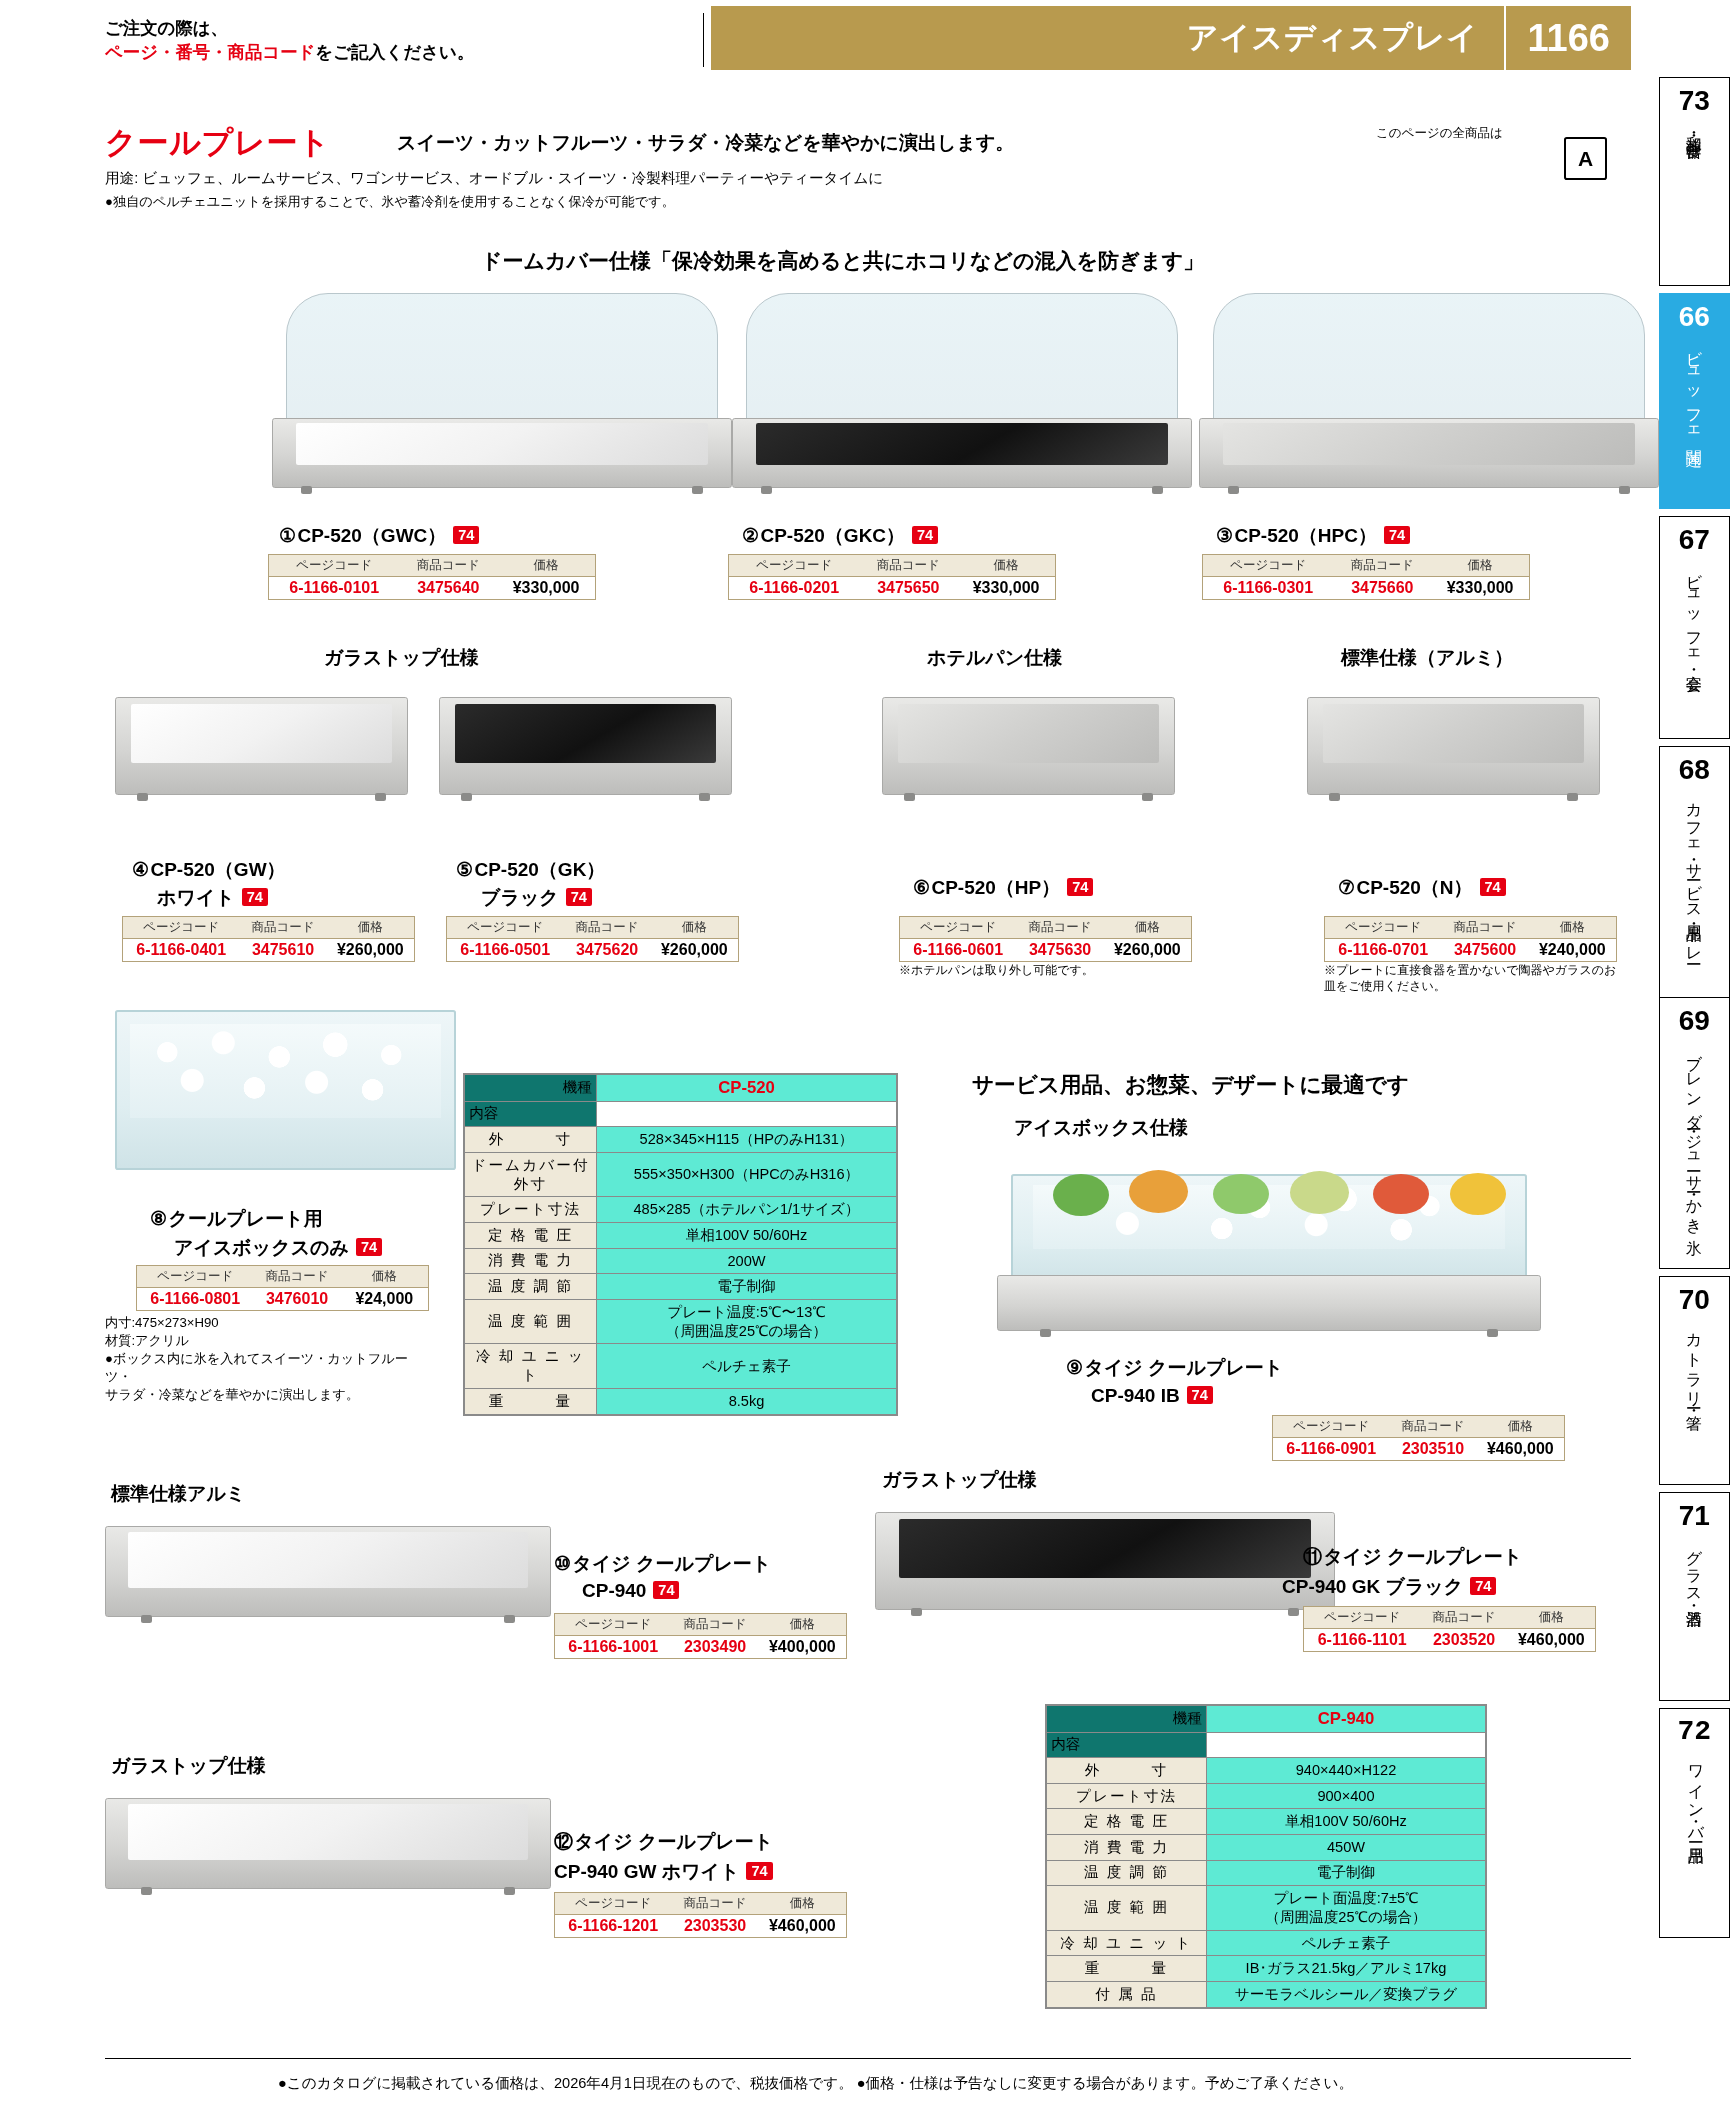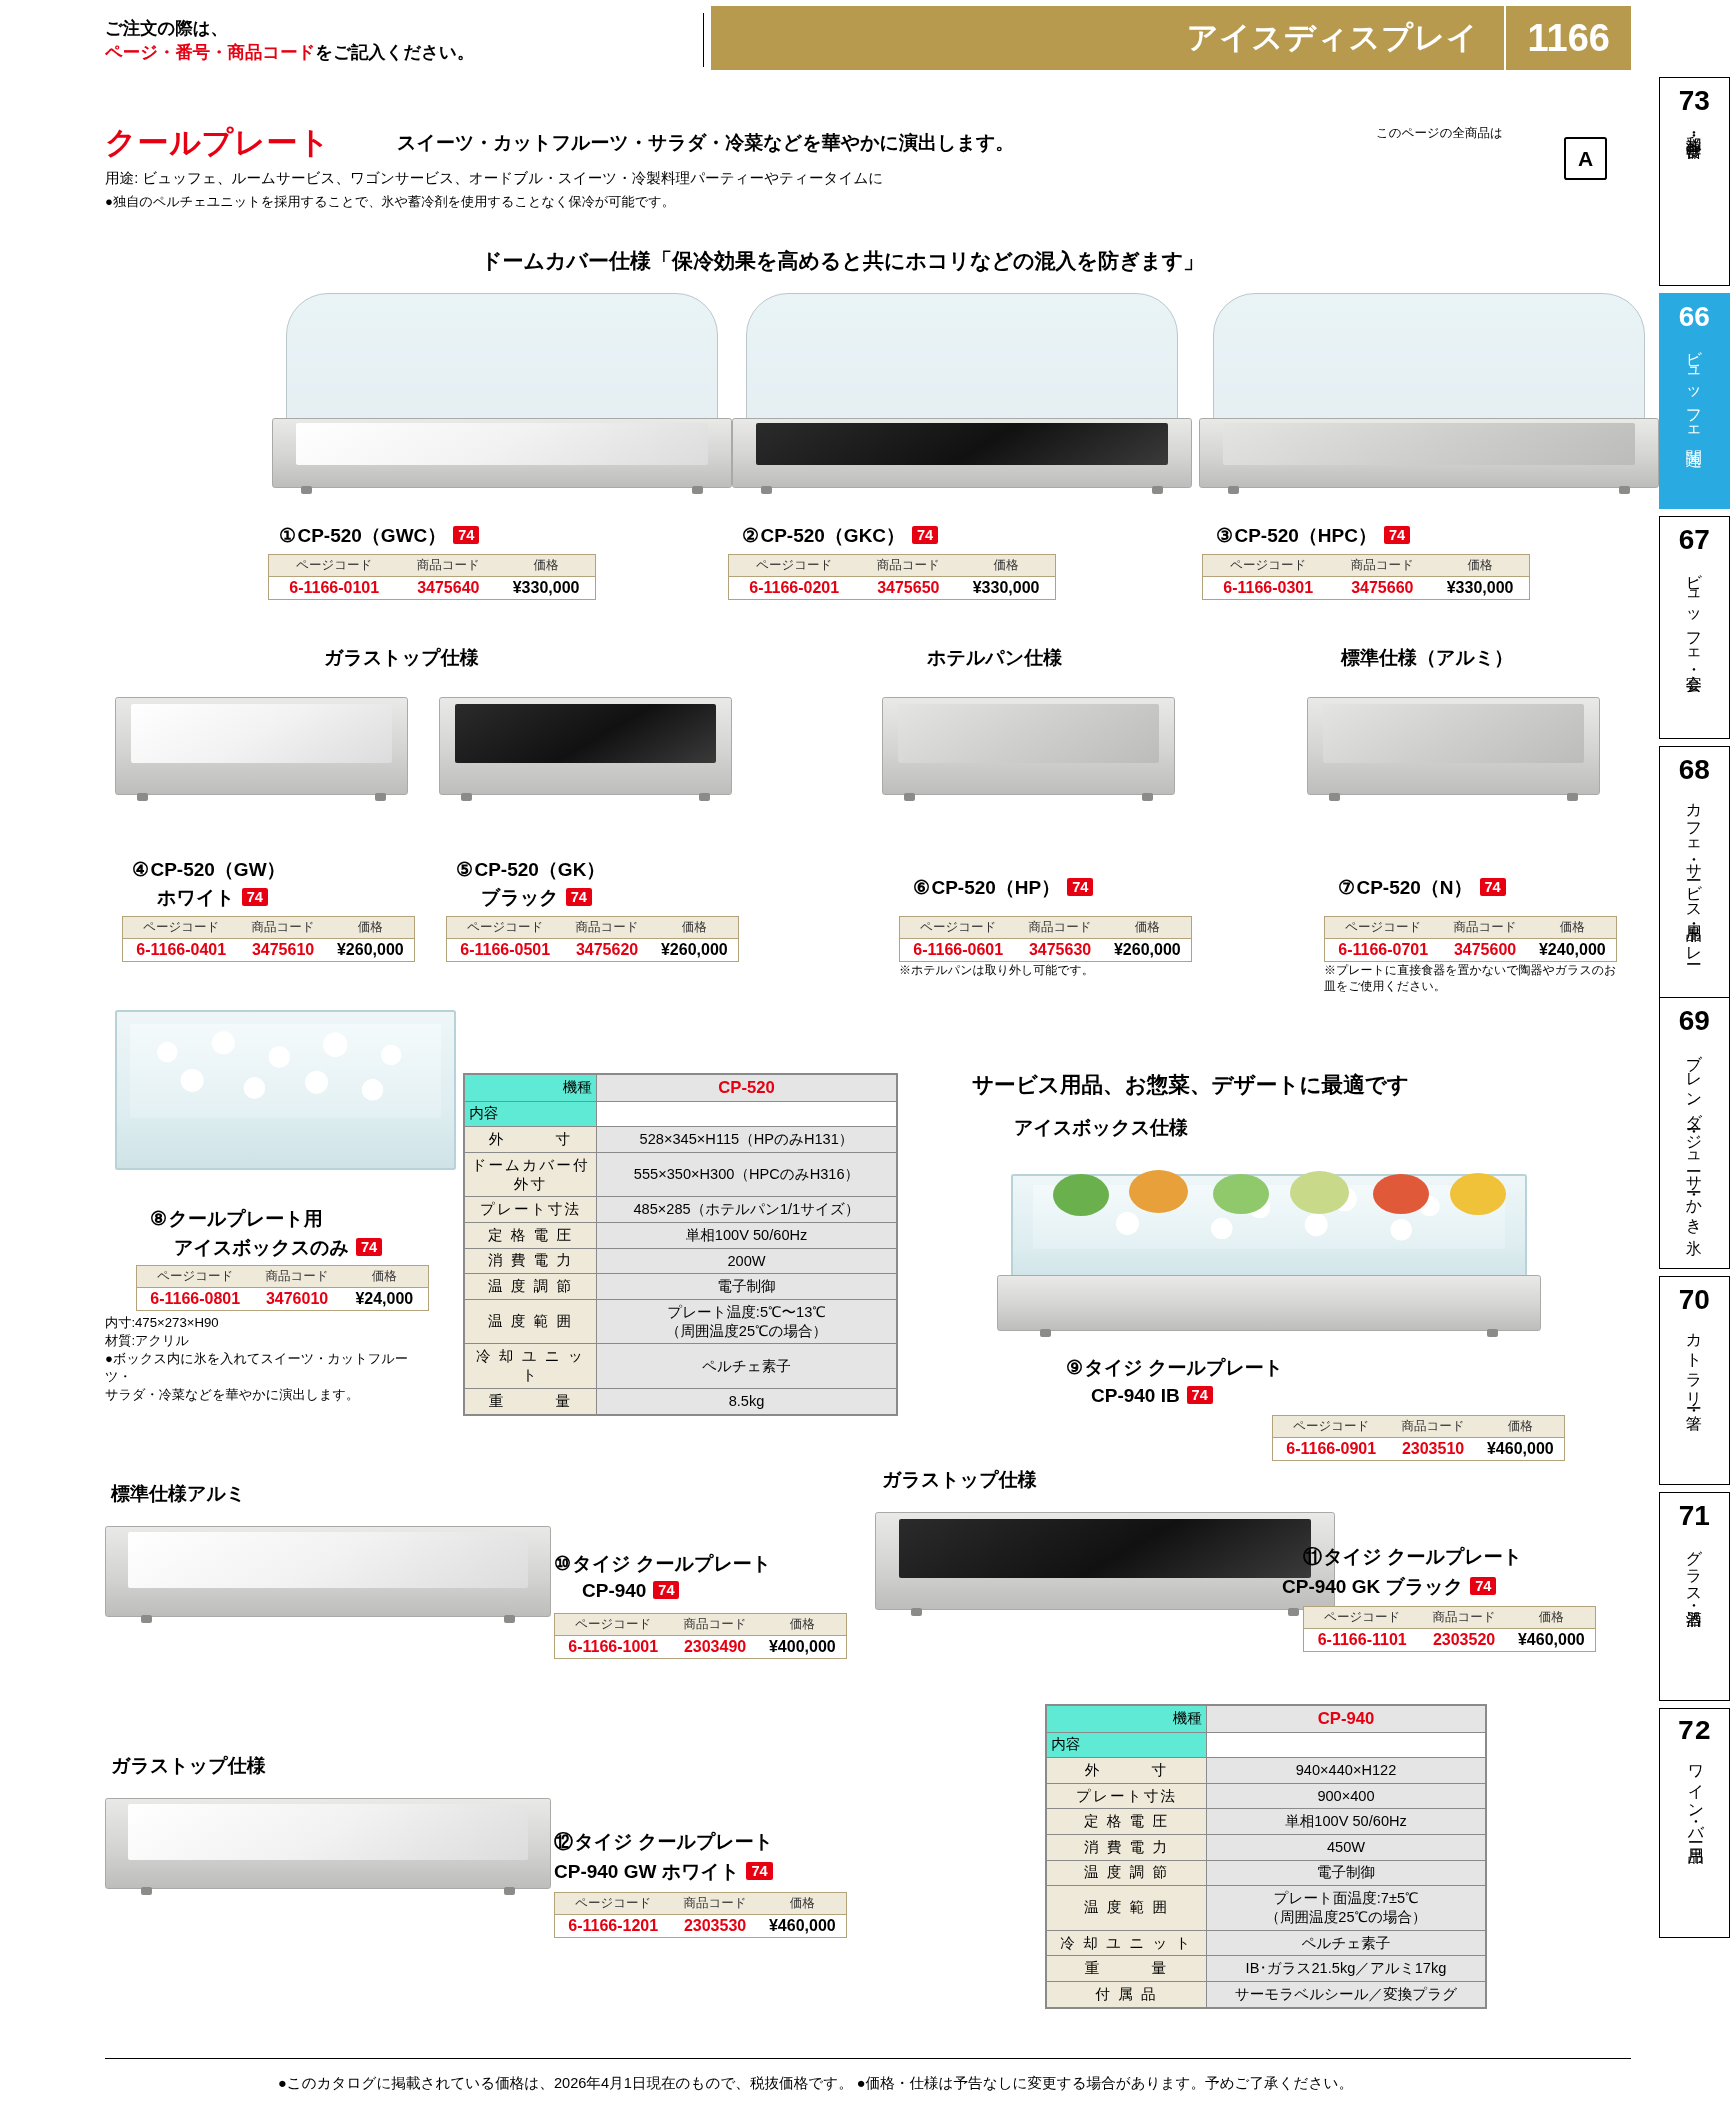--- a/index.html
+++ b/index.html
@@ -133,24 +133,24 @@
   .codetbl .drow .c3 { color:#000; font-weight:bold; }
   .note-small { position:absolute; font-size:12px; line-height:16px; }
 
   .label-spec { position:absolute; font-size:19px; font-weight:bold; }
 
   
   .spectbl { position:absolute; border:0.7px solid #8a8a8a; border-collapse:collapse; }
   .spectbl table { border-collapse:collapse; }
   .spectbl td {
     border:0.7px solid #8a8a8a; font-size:14.6px; padding:2.8px 4.2px; text-align:center;
-    background:#e5e5e5;
+    background:#5eead4;
   }
   .spectbl td.lab { background:#efe9d9; width:132px; letter-spacing:2.1px; }
-  .spectbl td.hl { background:#5eead4;margin-left:32px; }
+  .spectbl td.hl { background:#0f766e;margin-left:32px; }
   .spectbl td.model { font-size:16.7px; font-weight:bold; color:#e60012; }
 
   .ice-note { position:absolute; font-size:13.2px; line-height:18px; }
 
   .salad-title {
     position:absolute; font-size:21.6px; font-weight:bold; letter-spacing:0px;
   }
   .icebox-title { position:absolute; font-size:19px; font-weight:bold; }
 
   

